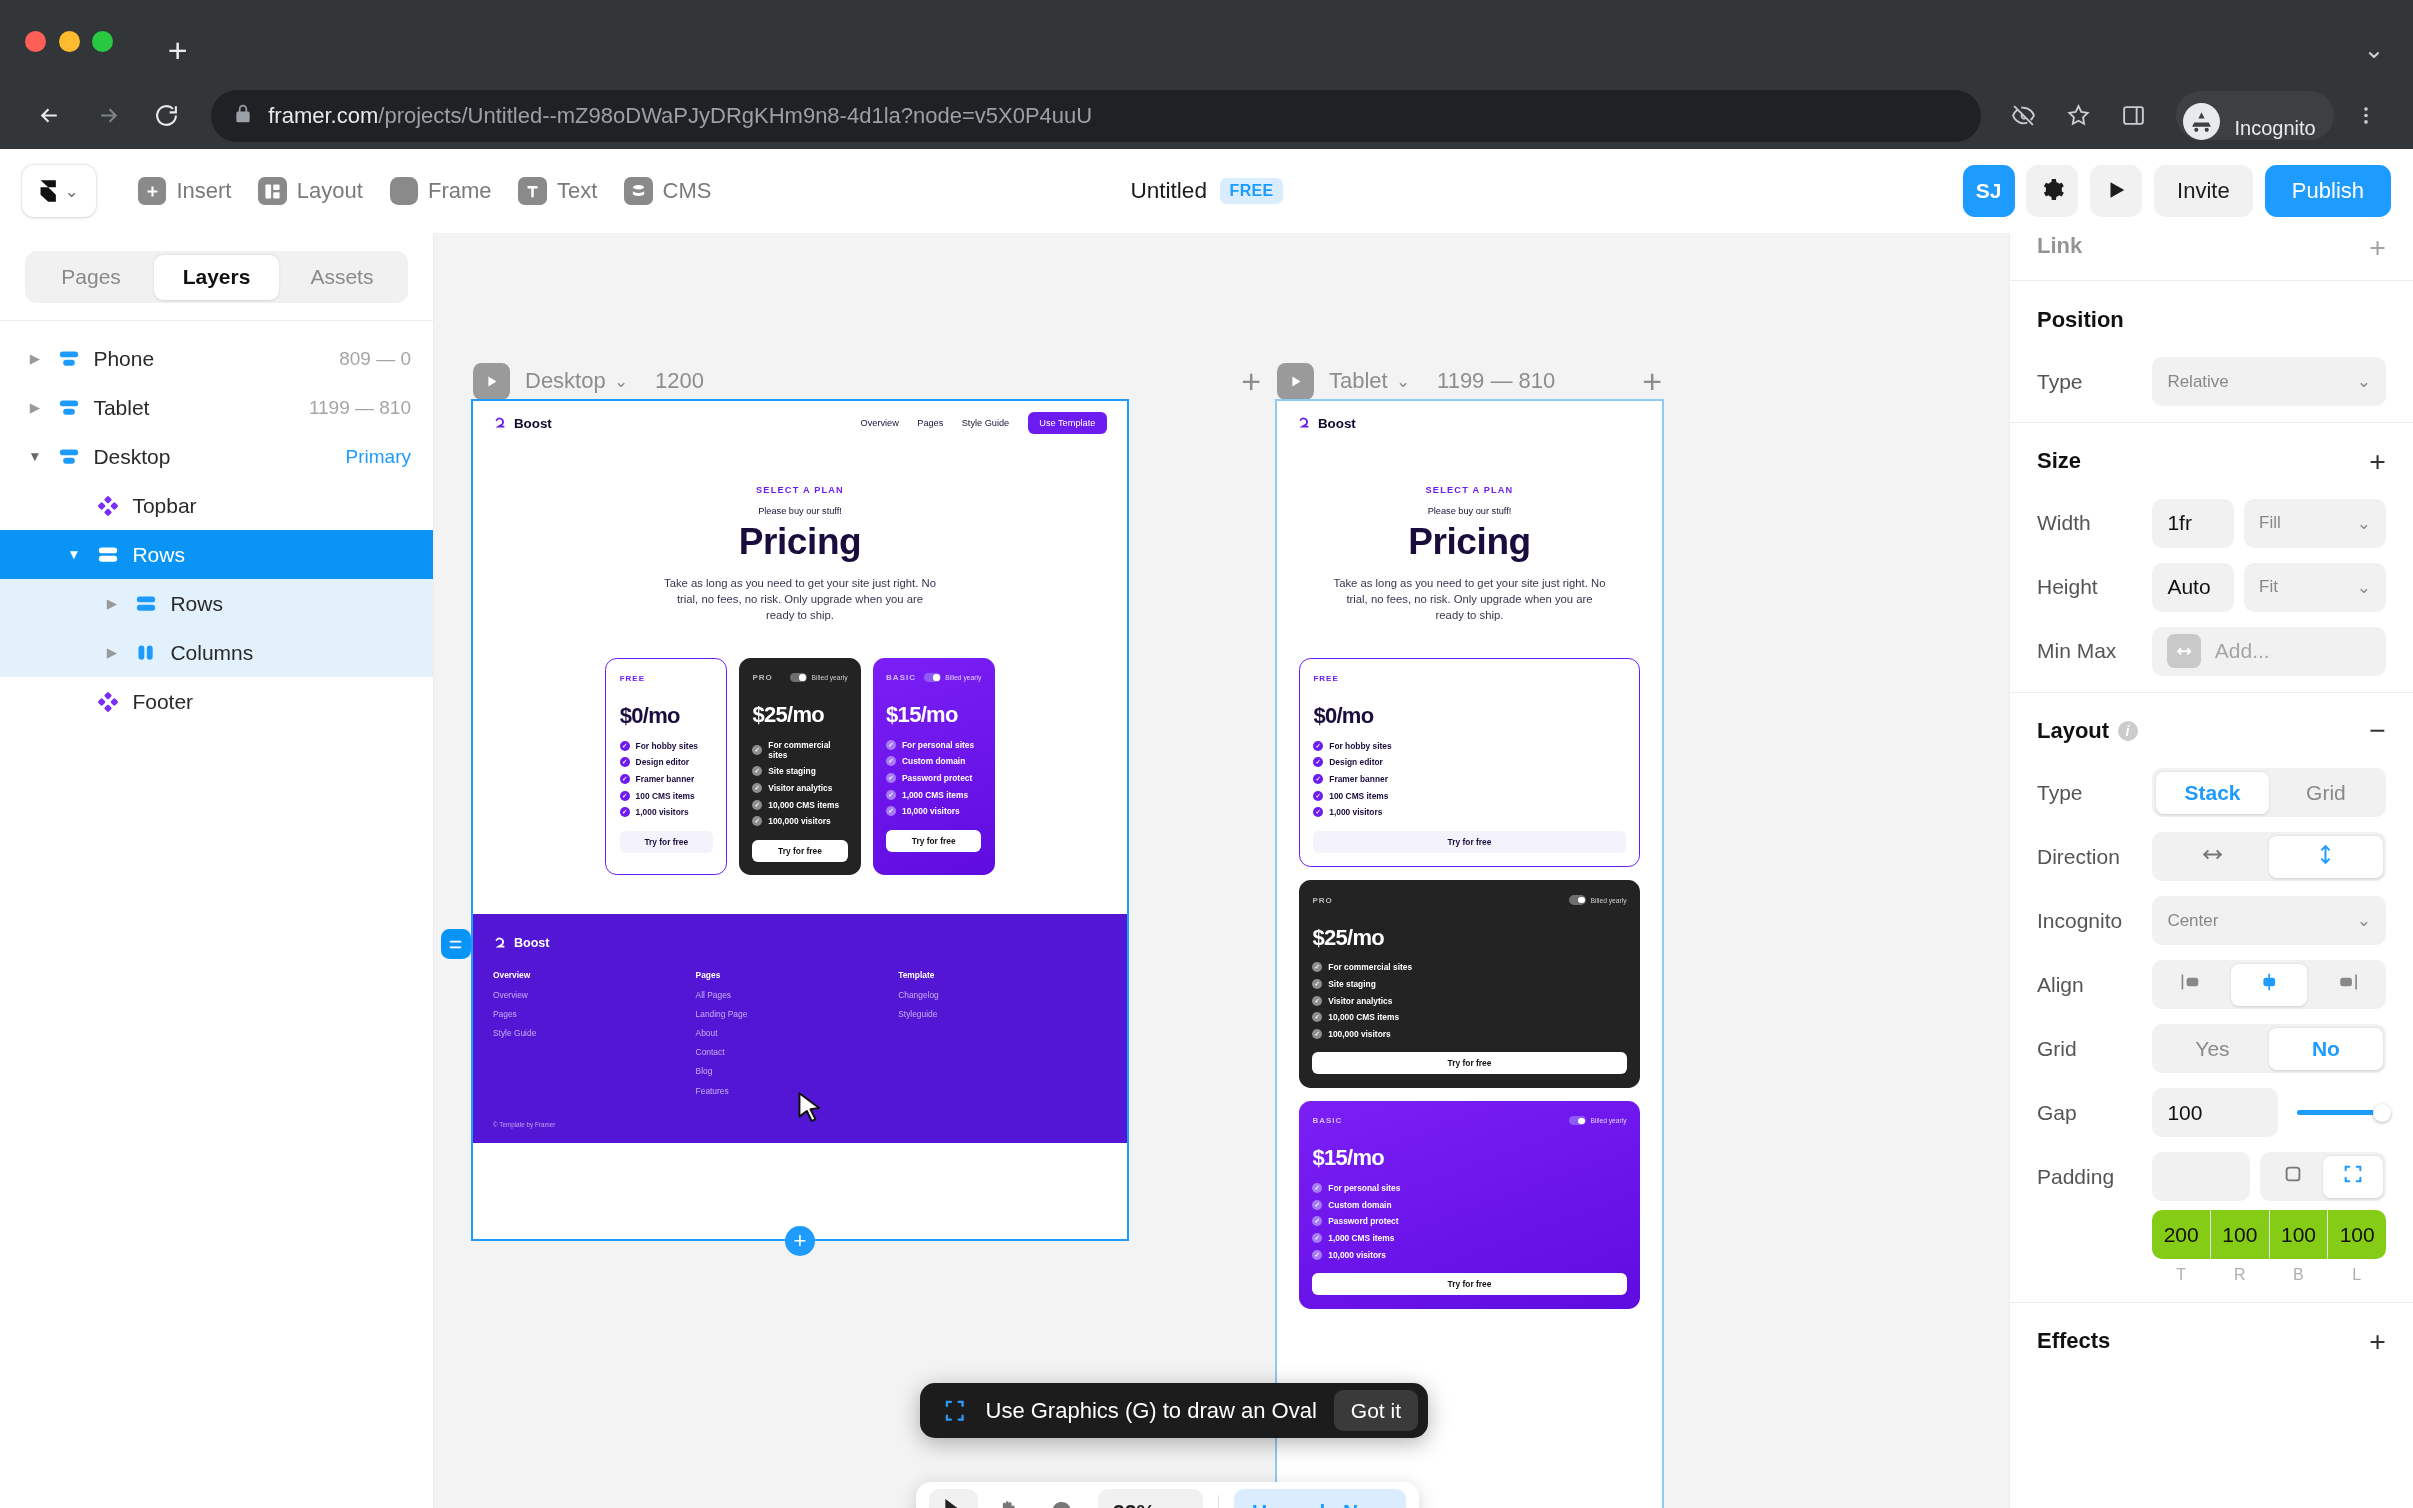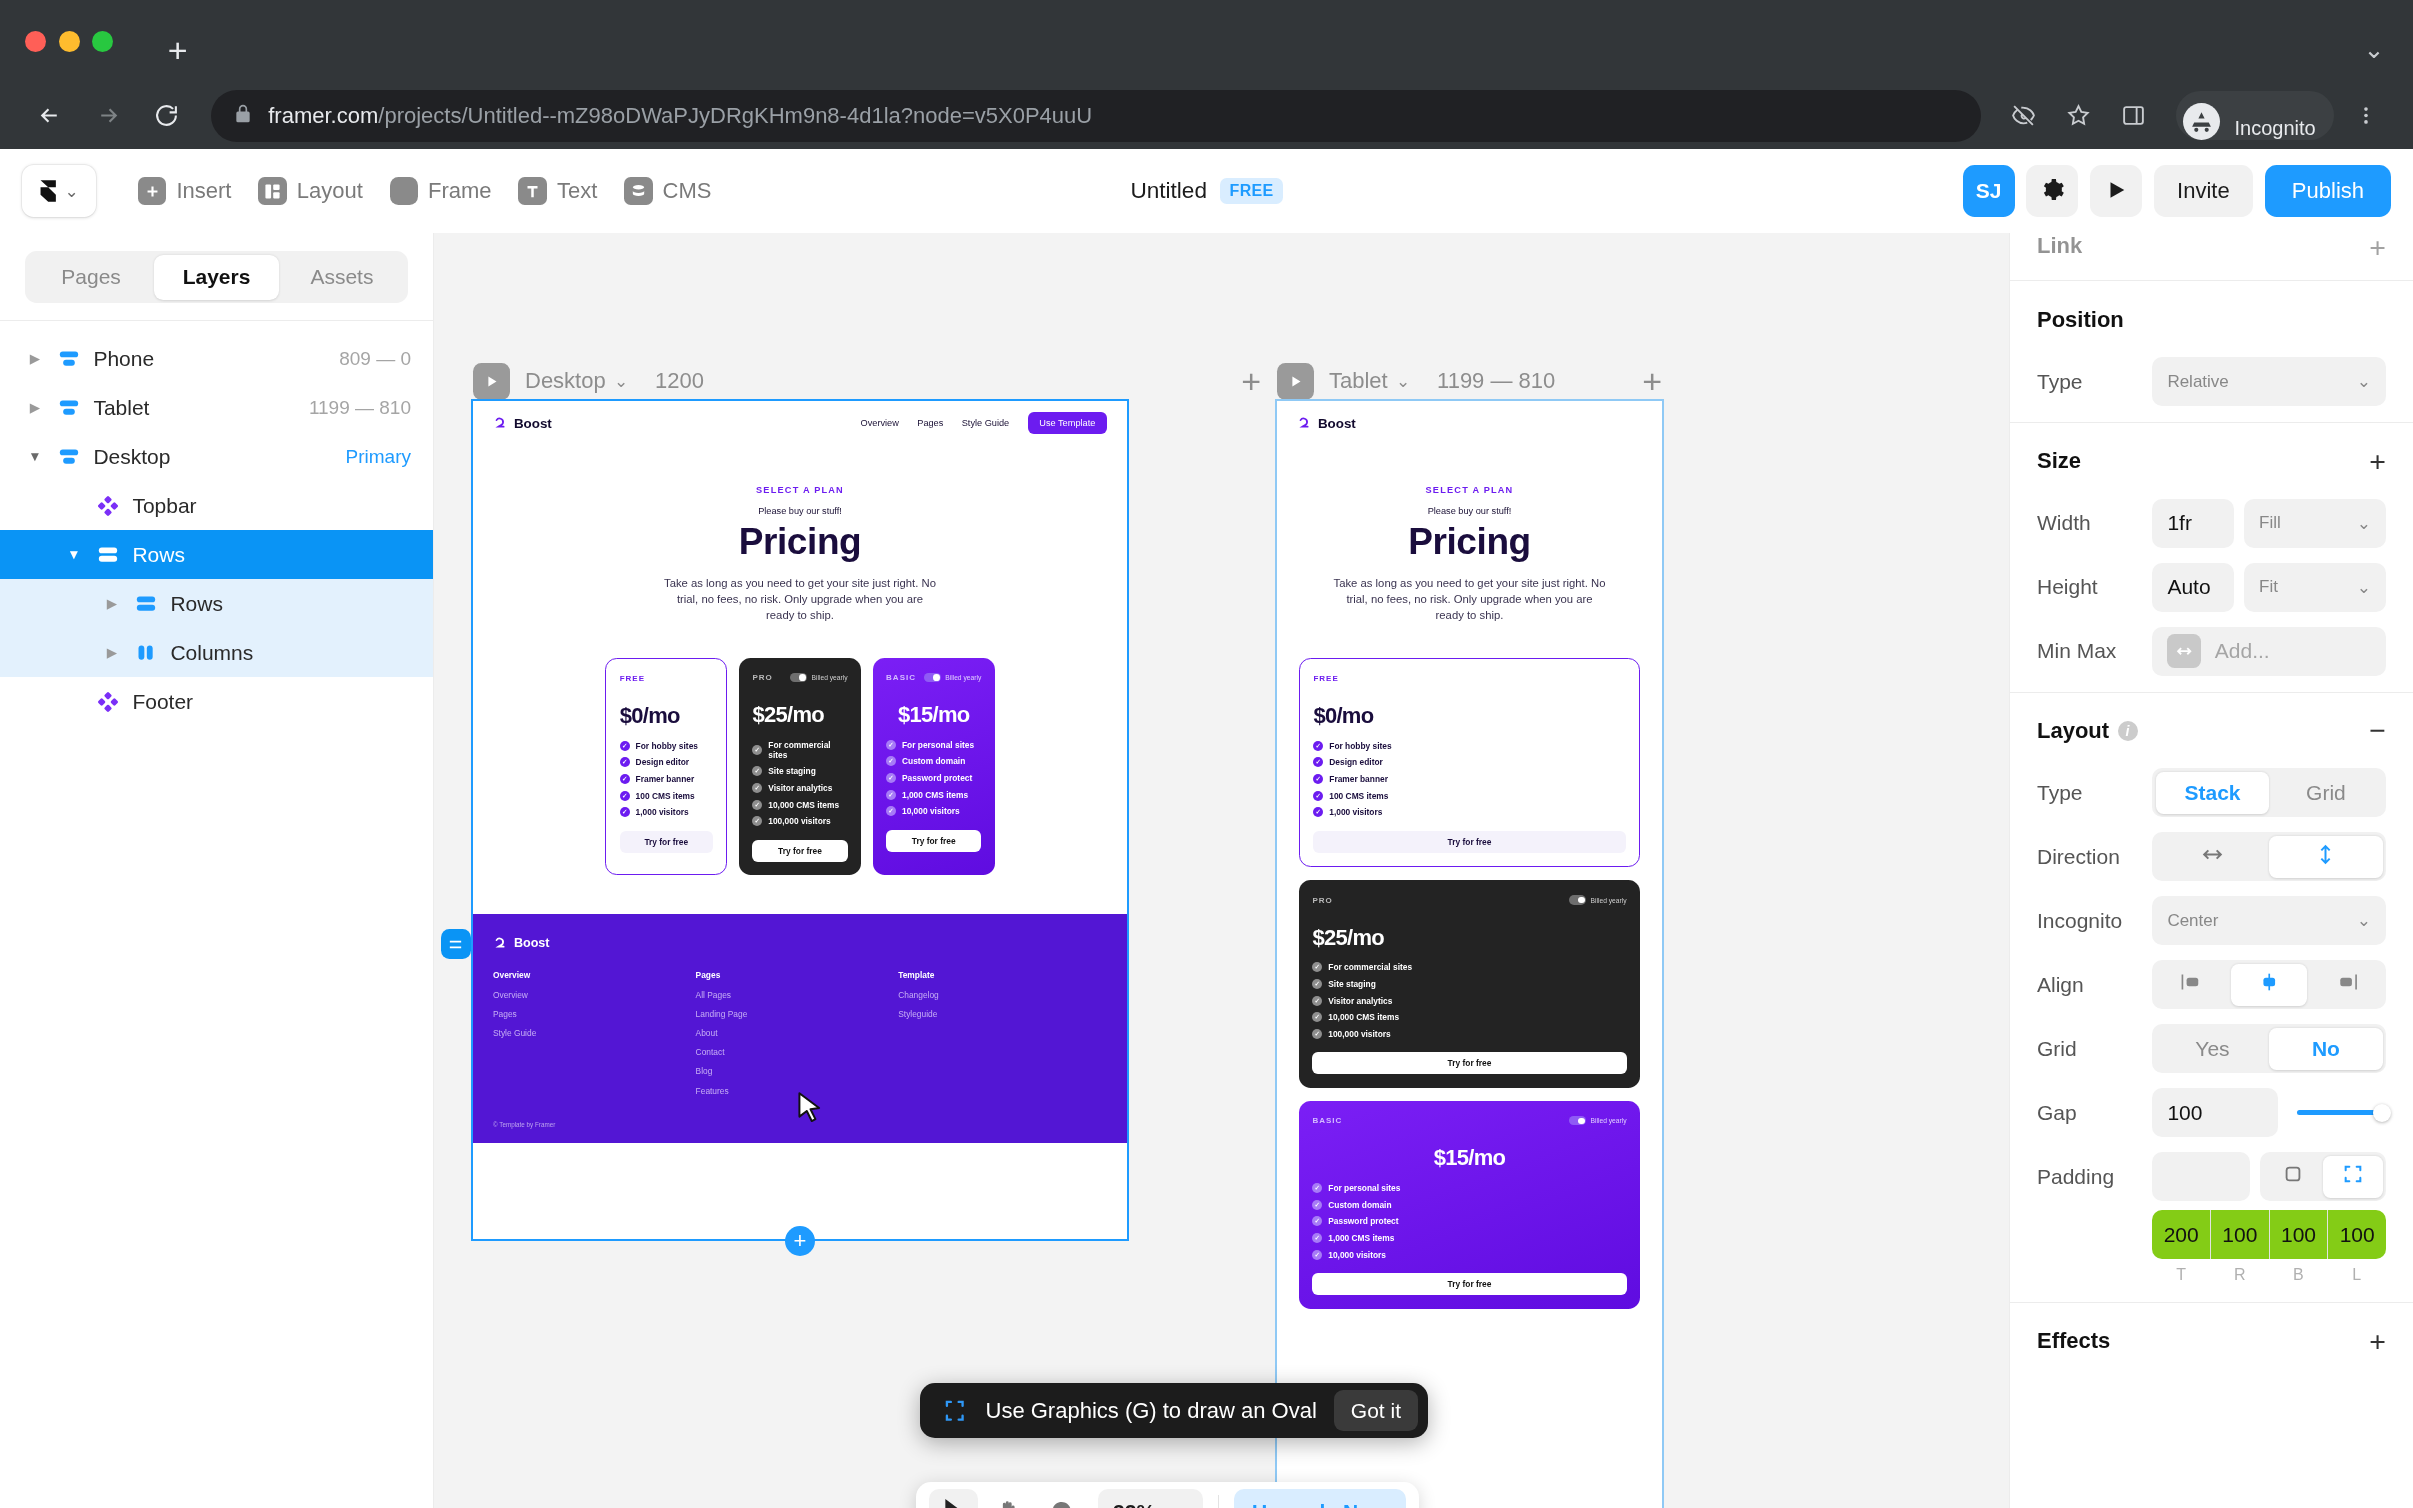--- a/index.html
+++ b/index.html
@@ -183,21 +183,21 @@
   .hero { text-align: center; padding-top: 40px; }
   .eyebrow { color: #6c1cf0; font-size: 9.2px; font-weight: bold; letter-spacing: 1.2px; }
   .subtitle { font-size: 9.2px; color: #1a1035; margin-top: 11px; }
   .hero-title { font-size: 37px; color: #1a0d3d; margin-top: 5px; font-weight: bold; letter-spacing: -0.4px; }
   .hero-desc { font-size: 11.3px; color: #3a3350; margin-top: 11.7px; line-height: 1.45; max-width: 277px; margin-left: auto; margin-right: auto; }
 
   .cards { display: flex; gap: 11.7px; justify-content: center; margin-top: 34px; padding: 0 28.5px; }
   .pcard { width: 122px; border-radius: 11.7px; padding: 15px 13.4px 13.4px 13.4px; position: relative; }
   .pcard.free { background: #fff; border: 1.7px solid #6c1cf0; }
   .pcard.pro { background: #232323; }
-  .pcard.basic { background: linear-gradient(160deg,#7b1ff5 0%,#5f0ce0 100%); text-align: center; }
+  .pcard.basic { background: linear-gradient(160deg,#7b1ff5 0%,#5f0ce0 100%); }
   .pcard-top { display: flex; align-items: center; justify-content: space-between; }
   .plan-tag { font-size: 8px; font-weight: bold; letter-spacing: 1px; }
   .free .plan-tag { color: #6c1cf0; }
   .pro .plan-tag { color: #b9b9b9; }
   .basic .plan-tag { color: #d4bbff; }
   .billed { display: flex; align-items: center; gap: 4.2px; font-size: 6.7px; }
   .pro .billed { color: #cfcfcf; }
   .basic .billed { color: #e0cdff; }
   .toggle { width: 17px; height: 9.2px; border-radius: 5px; background: #6e6e6e; position: relative; }
   .basic .toggle { background: #8f5bf5; }

